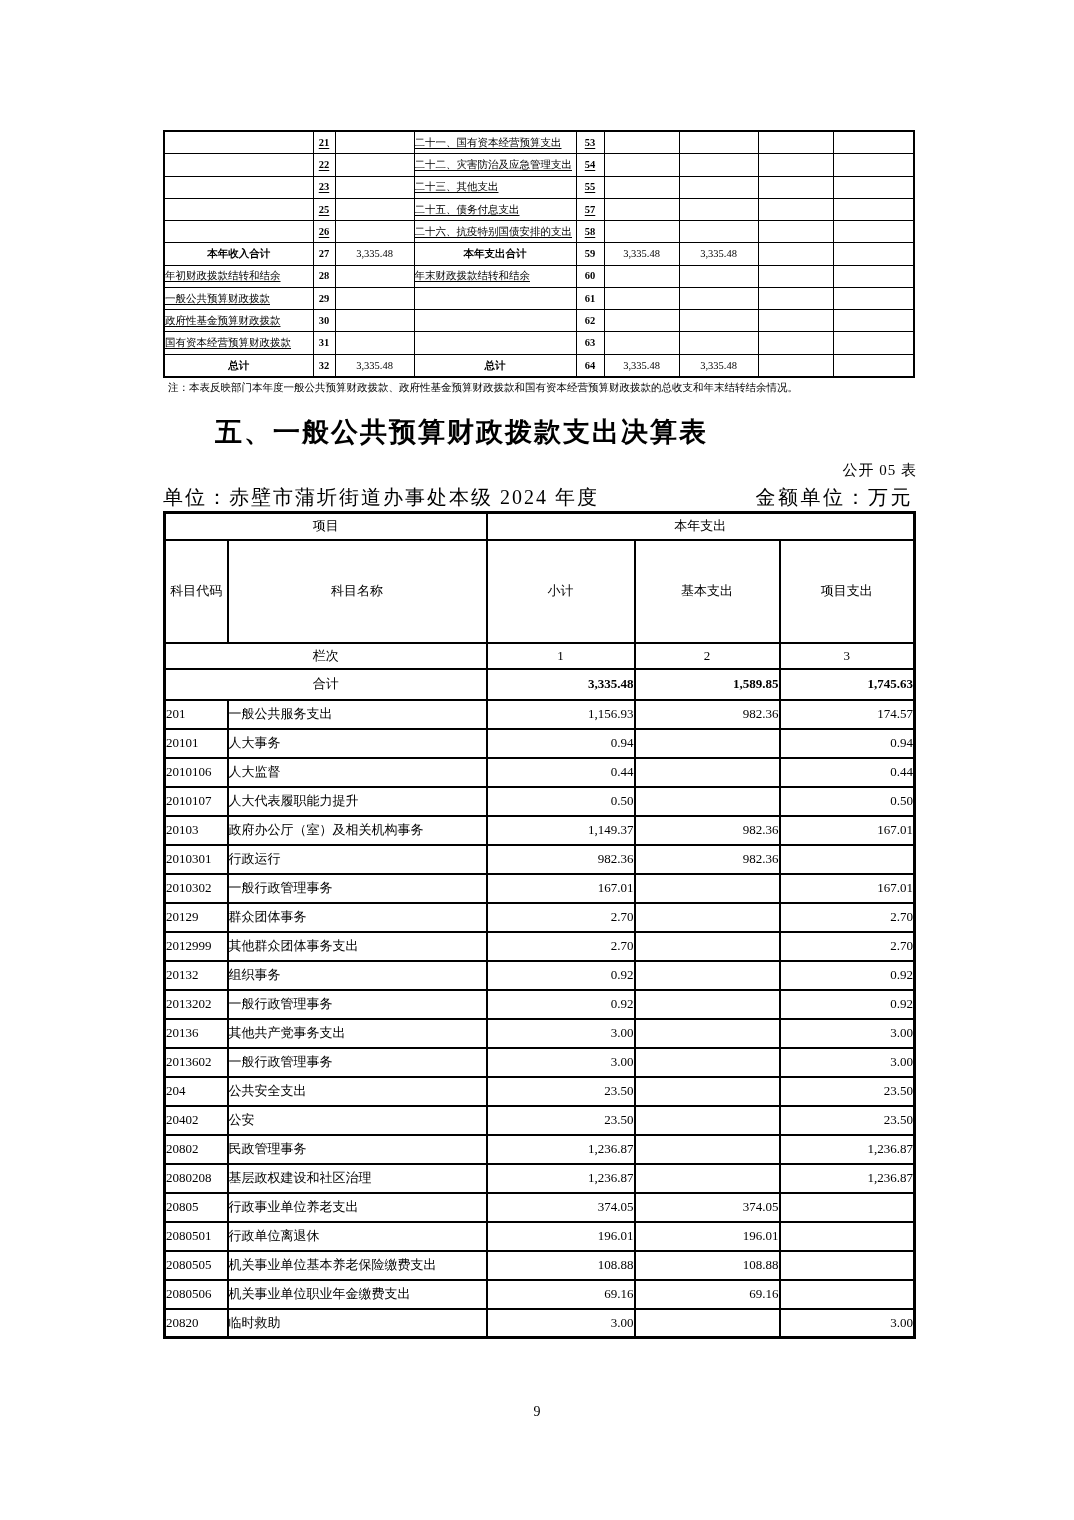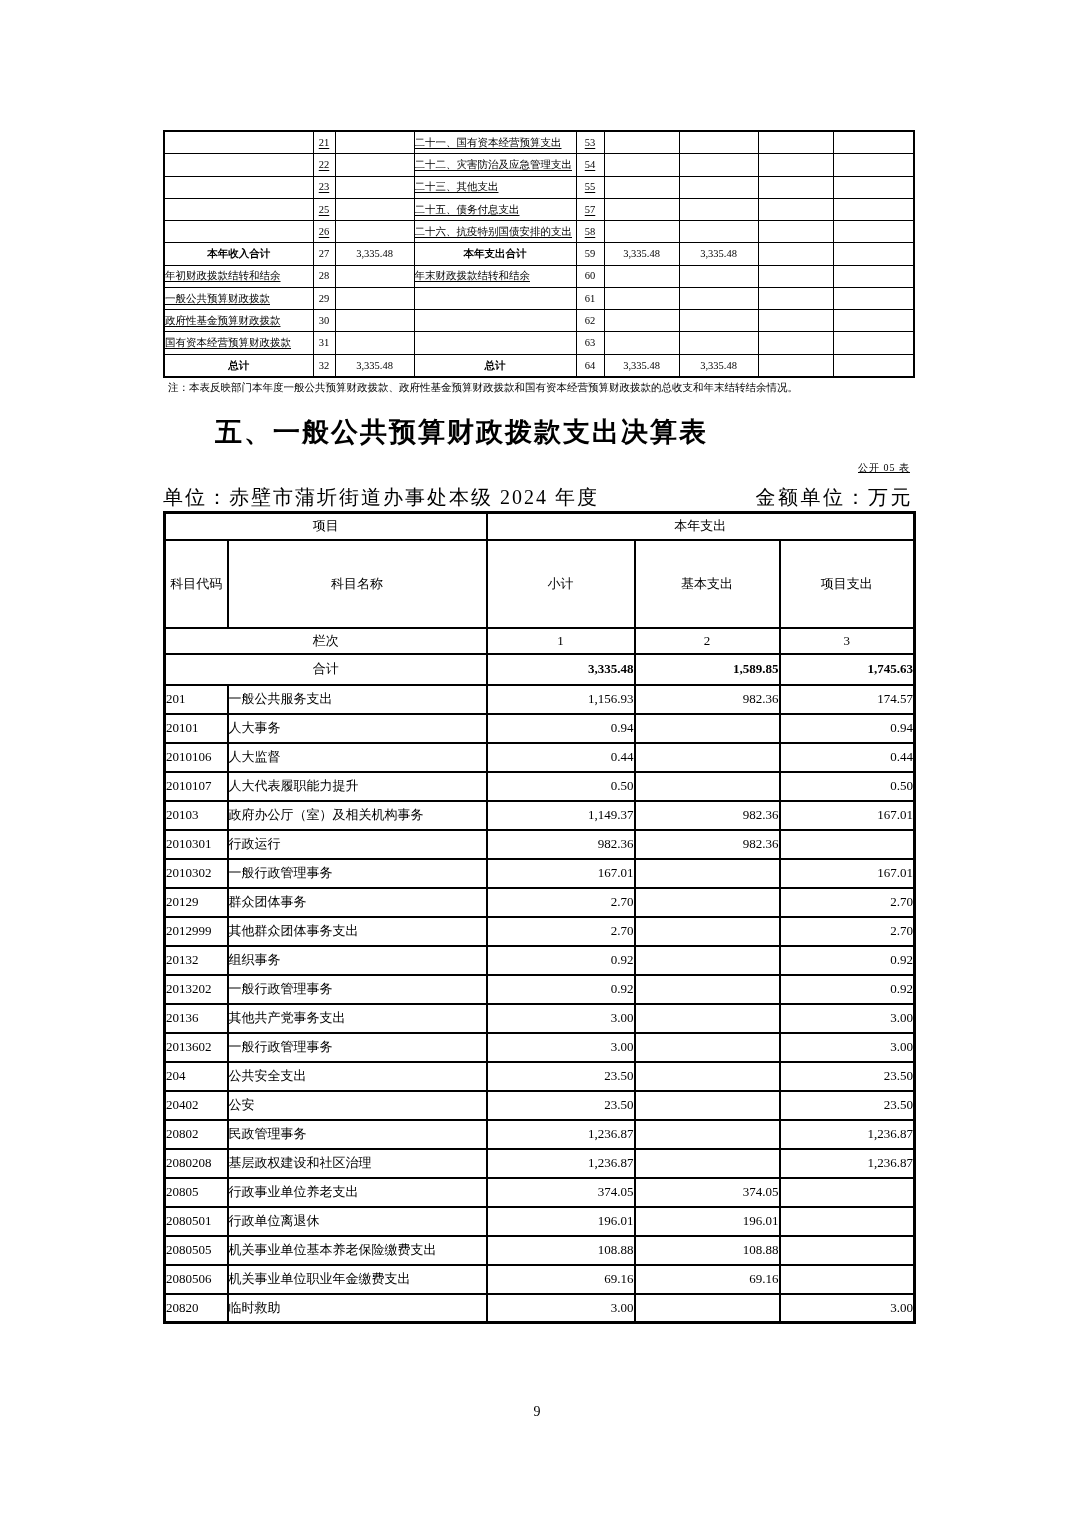--- a/index.html
+++ b/index.html
@@ -15,46 +15,46 @@
   }
   .top-table td{
     border:1px solid #000;height:20px;font-size:10.5px;line-height:1.1;
     padding:0;overflow:hidden;white-space:nowrap;vertical-align:middle;
   }
   .tt-u{text-decoration:underline;text-underline-offset:2px;text-decoration-thickness:1px;}
   .tt-bold{font-weight:bold;font-size:12px;text-align:center;}
   .tt-name{text-align:left;padding-left:5px;}
   .tt-ind{padding-left:30px;}
   .tt-exname{text-align:left;padding-left:8px;text-decoration:underline;}
-  .tt-no{text-align:center;}
+  .tt-no{text-align:center;font-weight:bold;}
   .tt-amt{text-align:center;}
   
   .footnote{position:absolute;left:168px;top:381px;width:740px;font-size:10.5px;line-height:1.3;}
   
   .sec-title{
     position:absolute;left:215px;top:414px;font-family:"Liberation Sans","DejaVu Sans",sans-serif;
     font-weight:700;font-size:27px;letter-spacing:2px;white-space:nowrap;
   }
-  .table-no{position:absolute;right:164px;top:461px;font-size:10px;letter-spacing:1px;text-decoration:underline;}
+  .table-no{position:absolute;right:157px;top:461px;font-size:15px;letter-spacing:1px;}
   .unit-line{position:absolute;left:163px;top:484px;width:750px;height:22px;font-size:20px;letter-spacing:2px;}
   .unit-left{position:absolute;left:0;top:0;white-space:nowrap;}
   .unit-year{position:absolute;left:337px;top:0;white-space:nowrap;}
   .unit-right{position:absolute;right:0;top:0;white-space:nowrap;letter-spacing:2.5px;margin-left:44px;}
   
   .main-table{
     position:absolute;left:163px;top:511px;width:750px;
     border-collapse:collapse;table-layout:fixed;border:3px solid #000;
   }
   .main-table td{
     border:2px solid #000;padding:0;vertical-align:middle;overflow:hidden;
     white-space:nowrap;font-size:13px;
   }
   .mt-h{text-align:center;font-size:14px;}
   .row-h1{height:27px;}
-  .row-h2{height:88px;}
+  .row-h2{height:103px;}
   .row-lanci{height:26px;}
   .row-total{height:31px;}
   .code-head{line-height:26px;padding:0 9px;white-space:normal;}
   .mt-code{text-align:left;padding-left:8px;font-size:12.5px;}
   .mt-name{text-align:left;padding-left:10px;font-size:13.5px;}
   .mt-num{text-align:right;padding-right:12px;font-size:12.5px;}
   .mt-center{text-align:center;}
   .mt-bold{font-weight:bold;font-size:13.5px;}
   .main-table tbody tr{height:29px;}
   

